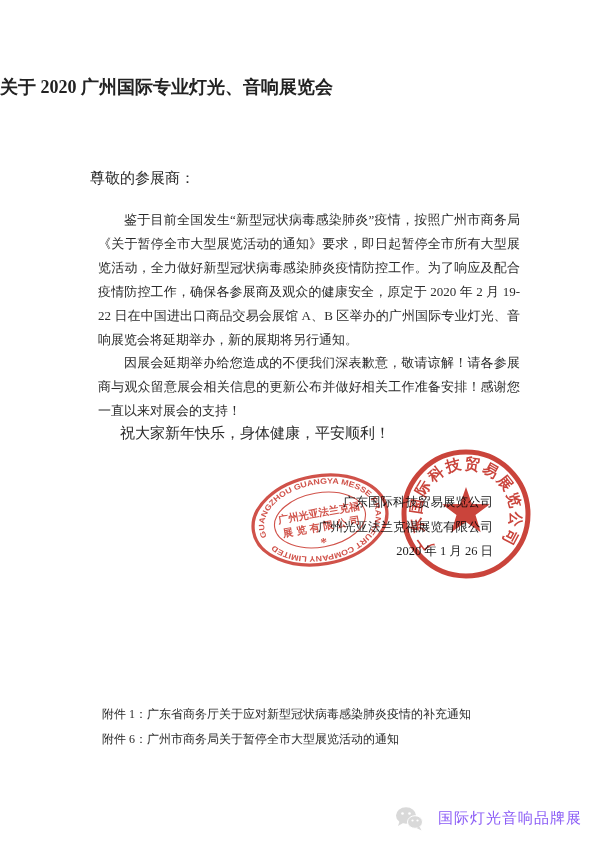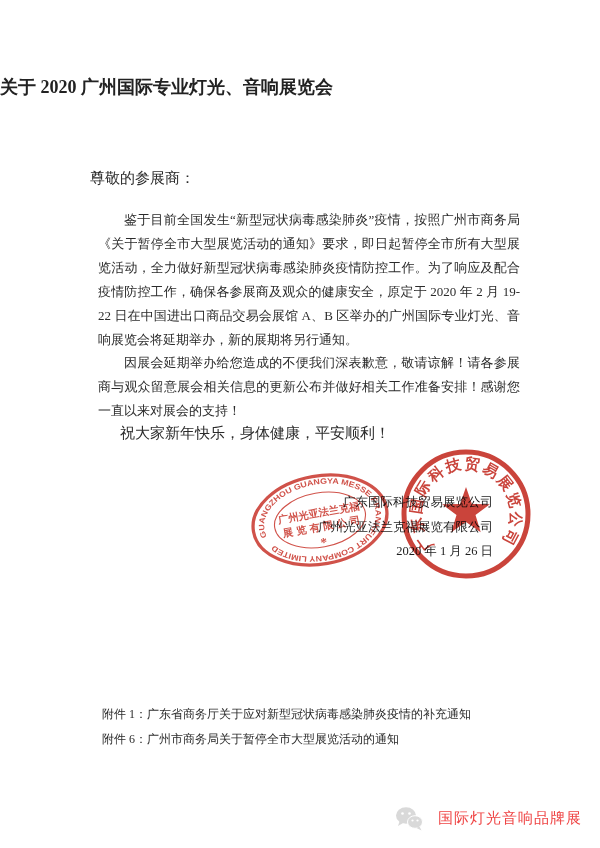--- a/index.html
+++ b/index.html
@@ -41,21 +41,21 @@
     position:absolute;top:702px;left:90px;width:460px;
     font-size:12px;line-height:25px;margin-left:12px;
   }
   .stamp{position:absolute;z-index:3;mix-blend-mode:multiply;opacity:.93;}
   .stamp-oval{left:245px;top:468px;width:150px;height:104px;transform:rotate(-10deg);}
   .stamp-round{left:398px;top:446px;width:136px;height:136px;}
   .watermark{
     position:absolute;top:806px;right:18px;
     display:flex;align-items:center;gap:15px;
     font-family:Liberation Mono, monospace;
-    font-size:15px;color:#ef4444;letter-spacing:1px;
+    font-size:15px;color:#8b5cf6;letter-spacing:1px;
   }
   .wm-icon{display:block;}
 </style>
 </head>
 <body>
 
 <div class="page">
 
   <div class="doc-title">
     <div>关于 2020 广州国际专业灯光、音响展览会</div>

